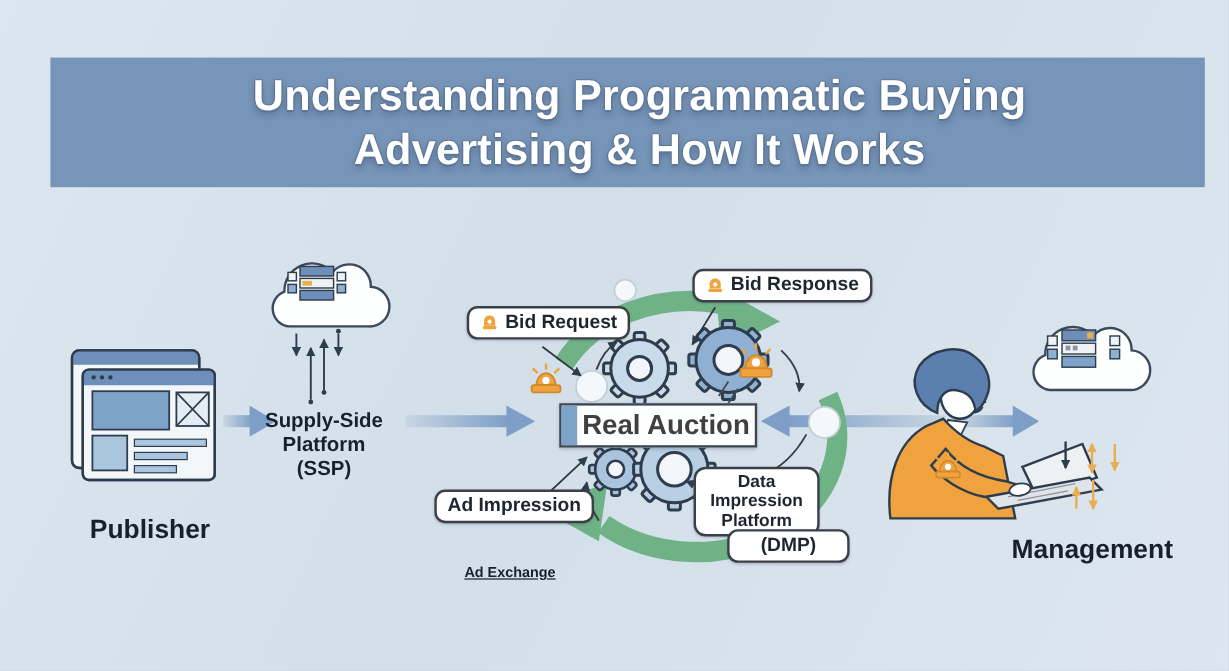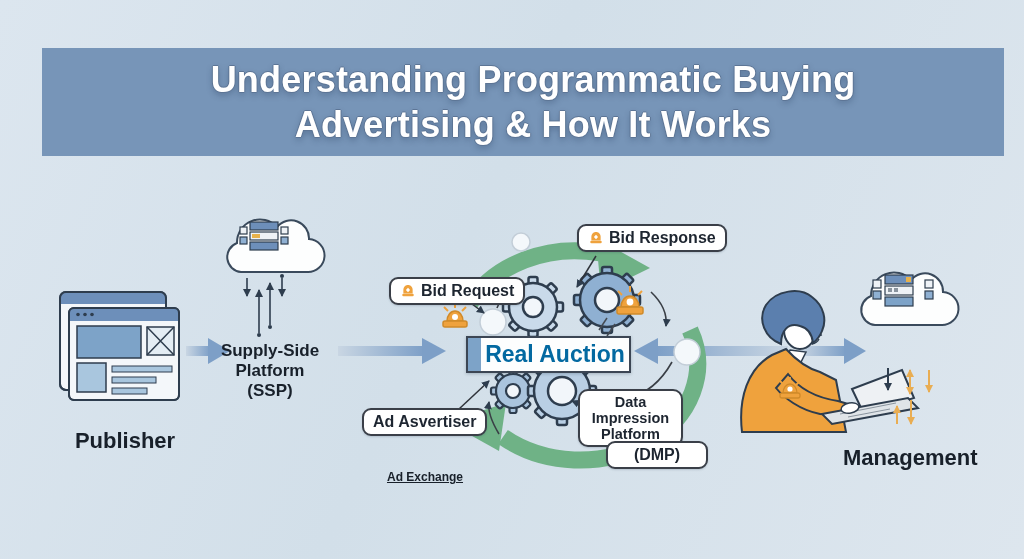--- a/index.html
+++ b/index.html
@@ -24,28 +24,28 @@
   .lbl-adexchange{left:370px;top:470px;width:110px;font-size:12px;text-decoration:underline;}
   .lbl-dsp{left:849px;top:329px;width:136px;font-size:16.5px;}
   .lbl-advertiser{left:843px;top:445px;width:124px;font-size:22px;}
   .auction-box{
     position:absolute;left:466px;top:336px;width:161px;height:33px;
     background:#fdfefe;border:2px solid #3c4654;display:flex;align-items:stretch;
     box-shadow:0 1px 3px rgba(50,70,90,.3);
   }
   .auction-accent{width:13px;background:#7da3c8;}
   .auction-text{flex:1;display:flex;align-items:center;justify-content:center;
-    font-size:23px;font-weight:bold;color:#0369a1;}
+    font-size:23px;font-weight:bold;color:#404040;}
   .tag{
     position:absolute;background:#ffffff;border:2px solid #3a3f48;border-radius:9px;
     padding:3px 9px;font-weight:bold;font-size:16px;color:#1d2530;
     display:flex;align-items:center;gap:5px;white-space:nowrap;
     box-shadow:0 1px 2px rgba(50,70,90,.2);
   }
-  .tag-bid-request{left:389px;top:255px;margin-top:22px;}
+  .tag-bid-request{left:389px;top:255px;}
   .tag-bid-response{left:577px;top:224px;}
   .tag-ad-impression{left:362px;top:408px;}
   .tag-dmp{left:578px;top:389px;width:97px;flex-direction:column;gap:0;
     padding:3px 2px;font-size:14.5px;text-align:center;border-radius:10px;}
   .tag-dmp-sub{left:606px;top:441px;width:80px;justify-content:center;font-size:16px;}
   .bell{width:16px;height:16px;flex:0 0 auto;}
 </style>
 </head>
 <body>
 
@@ -340,21 +340,21 @@
   <div class="tag tag-bid-response">
     <svg class="bell" viewBox="0 0 20 20">
       <path d="M10 2.5 C13.6 2.5 15.8 5.2 15.8 8.6 L15.8 13 L4.2 13 L4.2 8.6 C4.2 5.2 6.4 2.5 10 2.5 Z" fill="#efa23d"></path>
       <rect x="2.8" y="13.4" width="14.4" height="3.2" rx="1.6" fill="#efa23d"></rect>
       <path d="M10 6 L12.6 8.8 L10 11.6 L7.4 8.8 Z" fill="#ffffff"></path>
     </svg>
     <span>Bid Response</span>
   </div>
 
   <div class="tag tag-ad-impression">
-    <span>Ad Asvertiser</span>
+    <span>Ad Impression</span>
   </div>
 
   <div class="tag tag-dmp">
     <div>Data</div>
     <div>Impression</div>
     <div>Platform</div>
   </div>
   <div class="tag tag-dmp-sub">
     <span>(DMP)</span>
   </div>

